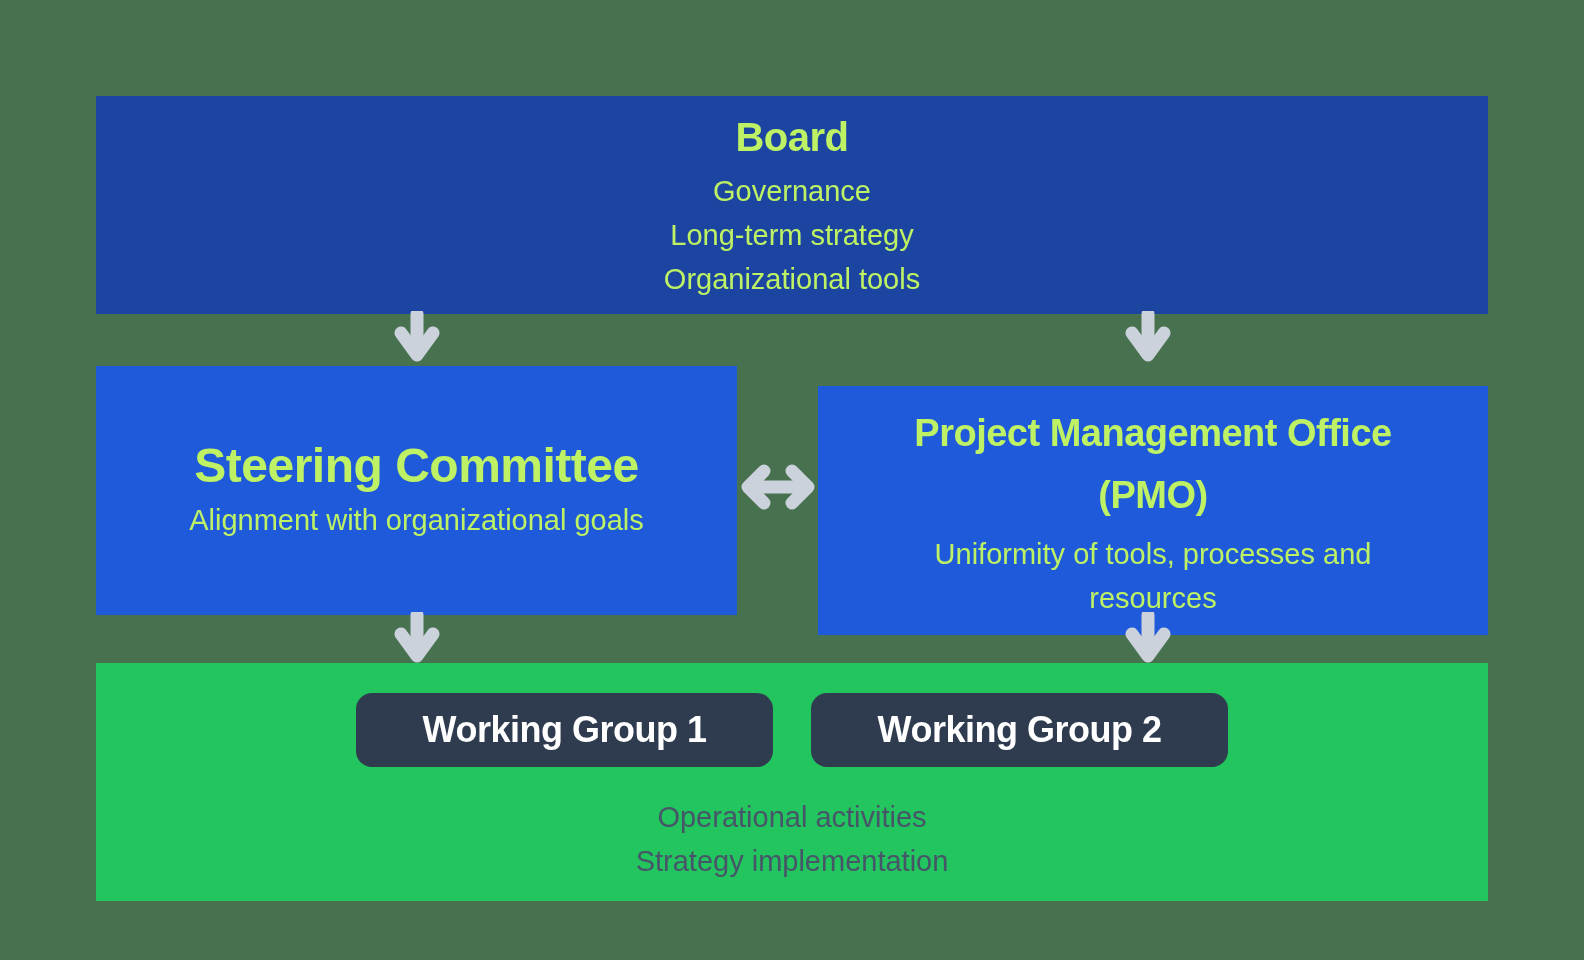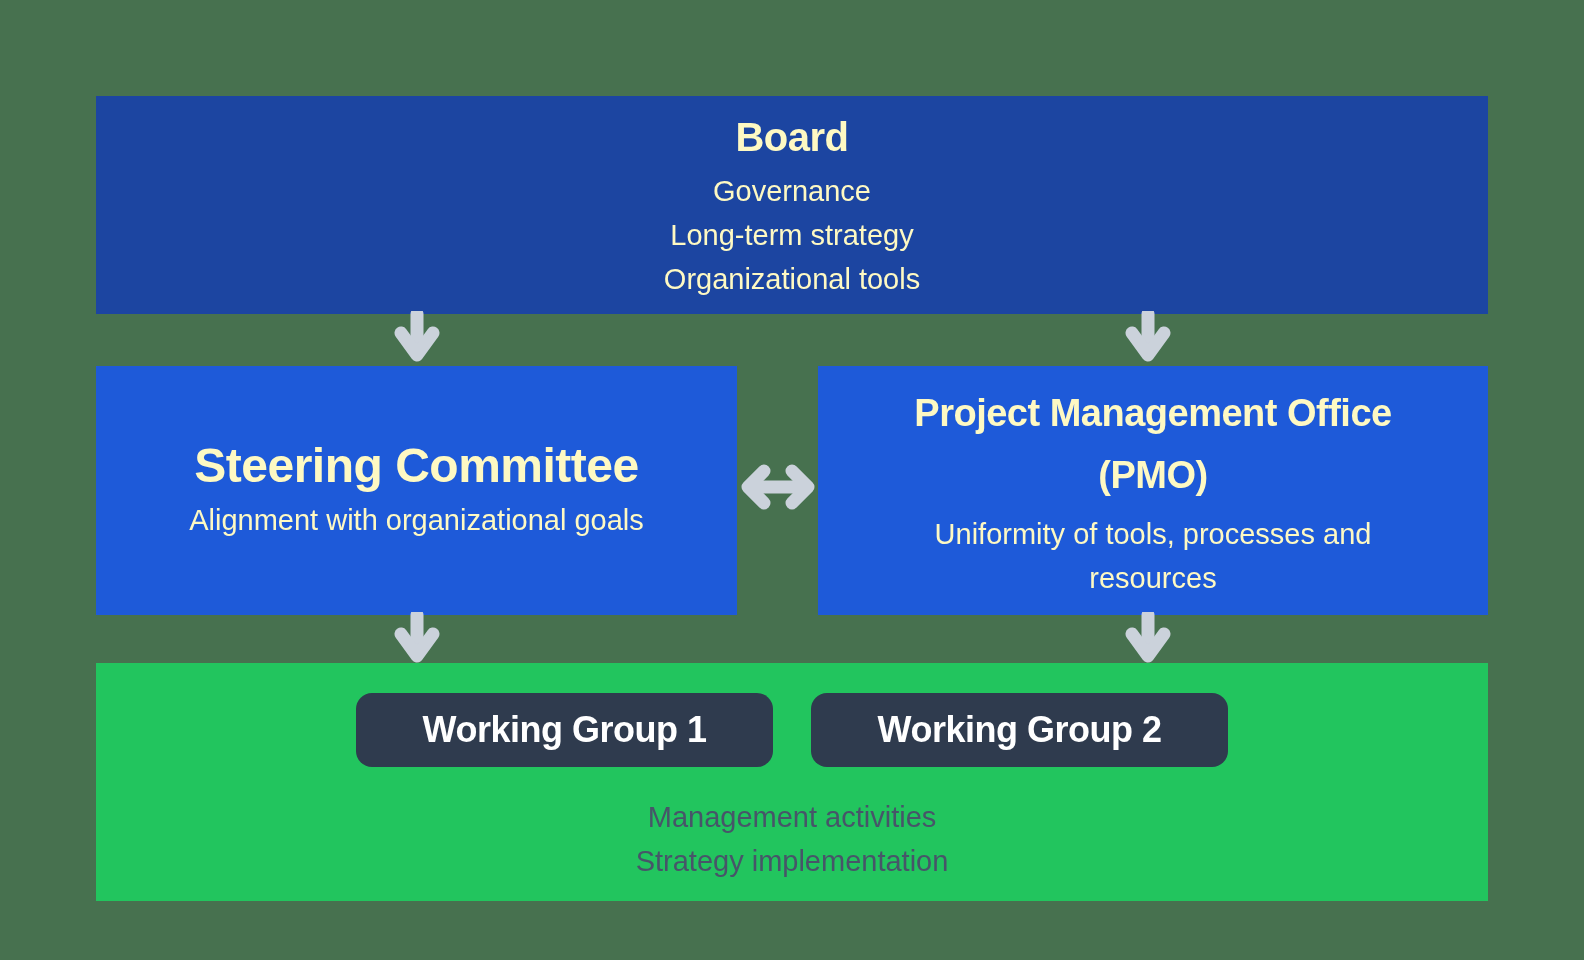--- a/index.html
+++ b/index.html
@@ -9,21 +9,21 @@
   }
   #canvas {
     position: relative;
     width: 1584px;
     height: 960px;
     background: #47714F;
     overflow: hidden;
   }
   .box {
     position: absolute;
-    color: #fef9c3;
+    color: #bef264;
     display: flex;
     flex-direction: column;
     align-items: center;
     justify-content: center;
     text-align: center;
   }
   .box-title {
     font-weight: 800;
     letter-spacing: -0.5px;
   }
@@ -40,21 +40,21 @@
   }
   #board .box-title { font-size: 40px; line-height: 56px; margin-bottom: 4px; }
   
   #steering {
     left: 96px; top: 366px;
     width: 641px; height: 249px;
     background: #1E5AD9;
   }
   #steering .box-title { font-size: 48px; line-height: 52px; margin-bottom: 6px; }
   #pmo {
-    left: 818px; top: 366px;
+    left: 818px; top: 386px;
     width: 670px; height: 249px;
     background: #1E5AD9;
   }
   #pmo .box-title { font-size: 38px; line-height: 62px; margin-bottom: 6px; max-width: 580px; }
   #pmo .box-line { max-width: 540px; }
   
   #panel {
     position: absolute;
     left: 96px; top: 663px;
     width: 1392px; height: 238px;
@@ -158,18 +158,18 @@
       <path d="M8 22 L24 44 L40 22"></path>
     </svg>
   </div>
 
   <div id="panel">
     <div class="pill-row">
       <div class="pill">Working Group 1</div>
       <div class="pill">Working Group 2</div>
     </div>
     <div class="panel-text">
-      <div>Management activities</div>
+      <div>Operational activities</div>
       <div>Strategy implementation</div>
     </div>
   </div>
 
 </div>
 
 </body></html>

